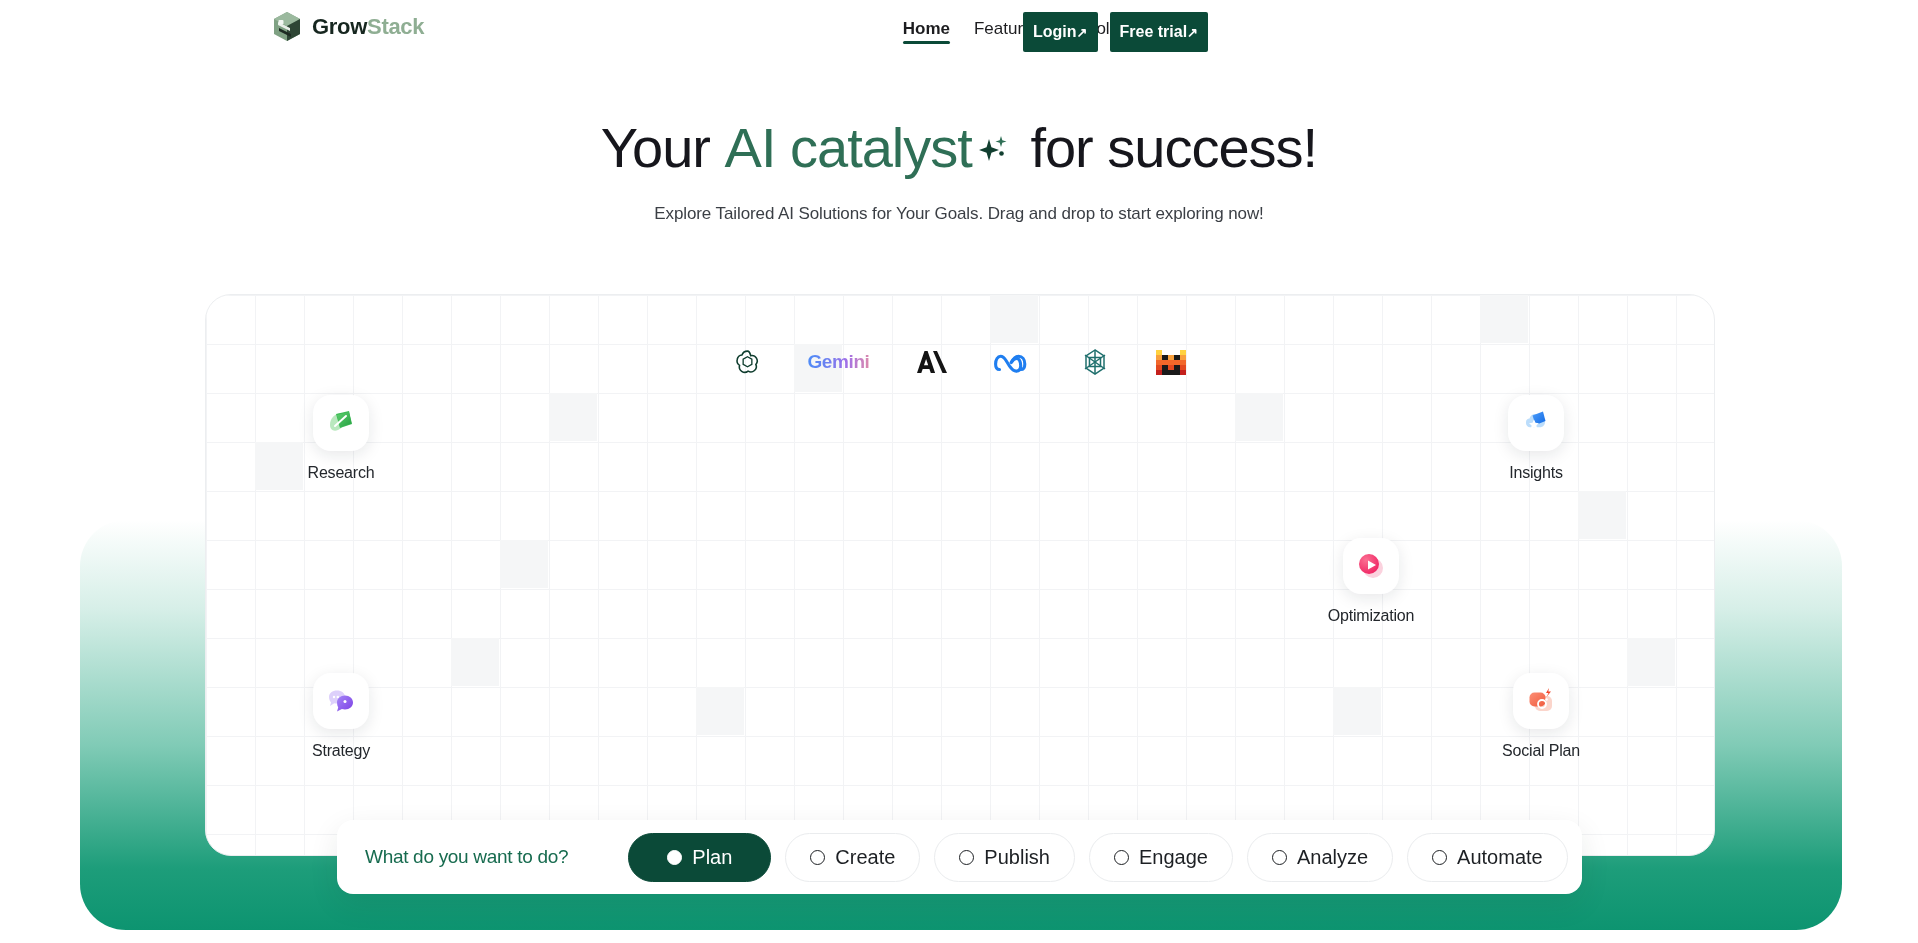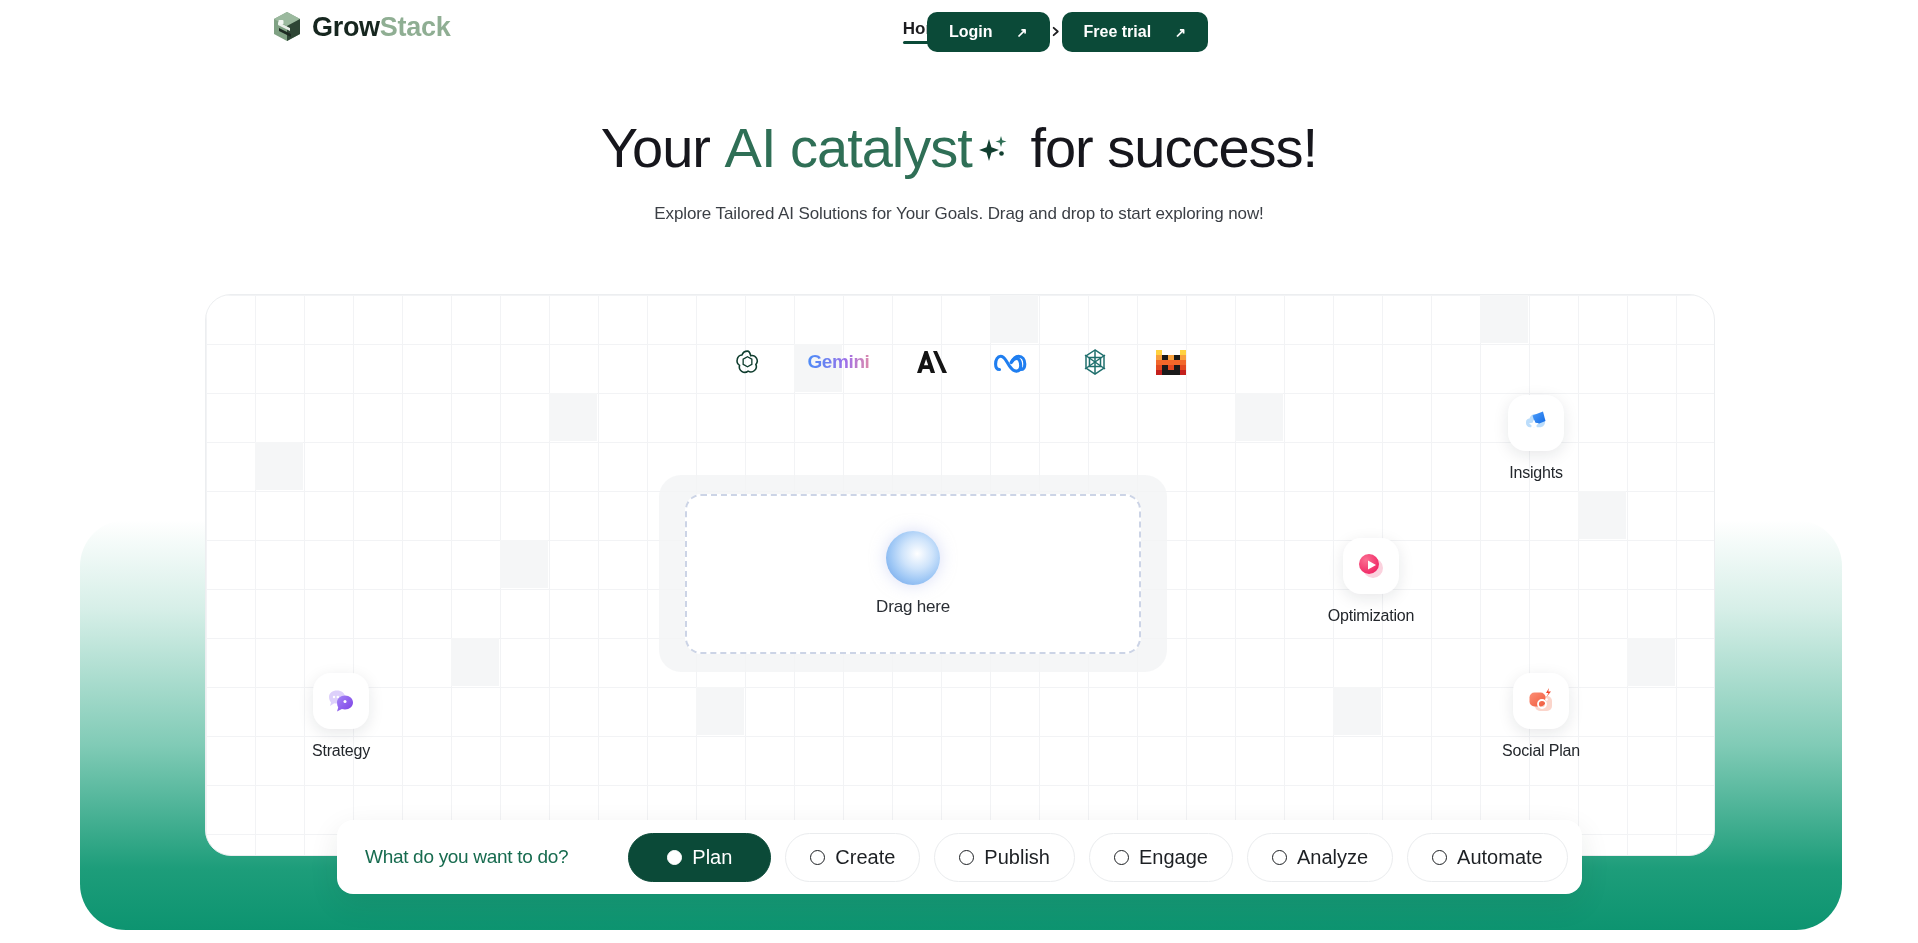--- a/index.html
+++ b/index.html
@@ -14,21 +14,21 @@
   
   .header {
     position: absolute; top: 0; left: 0; width: 1918px; height: 70px;
     display: flex; align-items: center;
   }
   .brand {
     position: absolute; left: 272px; top: 11px;
     display: flex; align-items: center; gap: 10px;
   }
   .brand-mark { width: 30px; height: 32px; display:block; }
-  .brand-text { font-size: 27px; font-weight: 700; letter-spacing: -0.3px; }
+  .brand-text { font-size: 22px; font-weight: 700; letter-spacing: -0.3px; }
   .brand-text .b1 { color: #16261f; }
   .brand-text .b2 { color: #8fae93; }
 
   .nav {
     position: absolute; right: 710px; top: 18px;
     display: flex; align-items: center; gap: 24px;
   }
   .nav-link {
     font-size: 17px; color: #1d1d20; position: relative;
     padding-bottom: 5px; cursor: pointer; white-space: nowrap;
@@ -42,26 +42,26 @@
   .chev { width: 11px; height: 11px; display:block; }
   .nav-divider {
     width: 1px; height: 26px; background: #d9dde0; margin: 0 4px;
   }
 
   .nav-actions {
     position: absolute; right: 710px; top: 12px;
     display: flex; align-items: center; gap: 12px;
   }
   .btn {
-    display: inline-flex; align-items: center; gap: 24px;
+    display: inline-flex; align-items: center; gap: 0;
     background: #0b4a38; color: #ffffff;
-    border: none; border-radius: 10px;
+    border: none; border-radius: 2px;
     font-family: "Liberation Sans", sans-serif;
     font-size: 16px; font-weight: 700;
-    padding: 11px 22px; cursor: pointer; white-space: nowrap;
+    padding: 11px 10px; cursor: pointer; white-space: nowrap;
   }
   .btn .arr { font-size: 13px; line-height: 1; }
 
   
   .hero { position: absolute; top: 116px; left: 0; width: 1918px; text-align: center; }
   .headline {
     font-size: 56px; font-weight: 400; color: #16161c;
     letter-spacing: -1px; line-height: 1.15;
   }
   .headline .accent { color: #2f6f56; font-weight: 500; }
@@ -304,20 +304,37 @@
           <rect x="1" y="22" width="6" height="5" fill="#c4201c"></rect>
           <rect x="13" y="22" width="6" height="5" fill="#1a1a1a"></rect>
           <rect x="25" y="22" width="6" height="5" fill="#c4201c"></rect>
           <rect x="7" y="7" width="6" height="20" fill="#1a1a1a"></rect>
           <rect x="19" y="7" width="6" height="20" fill="#1a1a1a"></rect>
           <rect x="7" y="12" width="18" height="5" fill="#f2682a"></rect>
         </svg>
       </div>
     </div>
 
+    <div class="node" style="left:60px; top:100px;">
+      <div class="node-tile">
+        <svg width="34" height="34" viewBox="0 0 34 34">
+          <path d="M6 19c0-7 5-12 12-12 3 0 5 1 5 1s-1 13-9 16c-5 2-8-1-8-5z" fill="#b9e8be"></path>
+          <path d="M12 8 L25 5 L28 18 L16 22 Z" rx="3" fill="#3cba55"></path>
+          <path d="M13 9 L25 6 L27.5 17.5 L16 21 Z" fill="url(#lg1)"></path>
+          <defs>
+              <linearGradient id="lg1" x1="0" y1="0" x2="1" y2="1">
+                <stop offset="0" stop-color="#5ed06e"></stop>
+                <stop offset="1" stop-color="#26a043"></stop>
+              </linearGradient>
+            </defs>
+          <path d="M11 20 L22 10" stroke="#ffffff" stroke-width="2" stroke-linecap="round" fill="none"></path>
+        </svg>
+      </div>
+      <div class="node-label">Research</div>
+    </div>
 
 
     <div class="node" style="left:1255px; top:100px;">
       <div class="node-tile">
         <svg width="34" height="34" viewBox="0 0 34 34">
           <path d="M7 16c0-2 1.6-3.5 3.5-3.5.6-2.6 3-4.5 5.8-4.5 2.3 0 4.3 1.3 5.3 3.2 2.6.3 4.4 2.4 4.4 5 0 2.8-2.2 5-5 5H11c-2.2 0-4-1.8-4-4z" fill="#bcddfb"></path>
           <path d="M13.5 9.5 L24 5.5 L26.5 15 L16.5 19 Z" fill="url(#lg4)"></path>
           <defs>
               <linearGradient id="lg4" x1="0" y1="0" x2="1" y2="1">
                 <stop offset="0" stop-color="#4d9dfb"></stop>
@@ -378,26 +395,20 @@
               </linearGradient>
             </defs>
           <circle cx="18" cy="20" r="4" fill="none" stroke="#ffffff" stroke-width="1.8"></circle>
           <circle cx="22.5" cy="15.5" r="1.3" fill="#ffffff"></circle>
           <path d="M25 4 L22 9 L24.5 9 L22.5 13 L27 7.5 L24.3 7.5 Z" fill="#f0462a"></path>
         </svg>
       </div>
       <div class="node-label">Social Plan</div>
     </div>
 
-    <div class="dropwrap">
-      <div class="dropzone">
-        <div class="orb"></div>
-        <div class="drop-label">Drag here</div>
-      </div>
-    </div>
   </div>
 
   <div class="actionbar">
     <div class="ab-question">What do you want to do?</div>
     <div class="ab-divider"></div>
     <div class="chips">
       <button class="chip selected">
         <span class="dot"></span>
         <span>Plan</span>
       </button>

